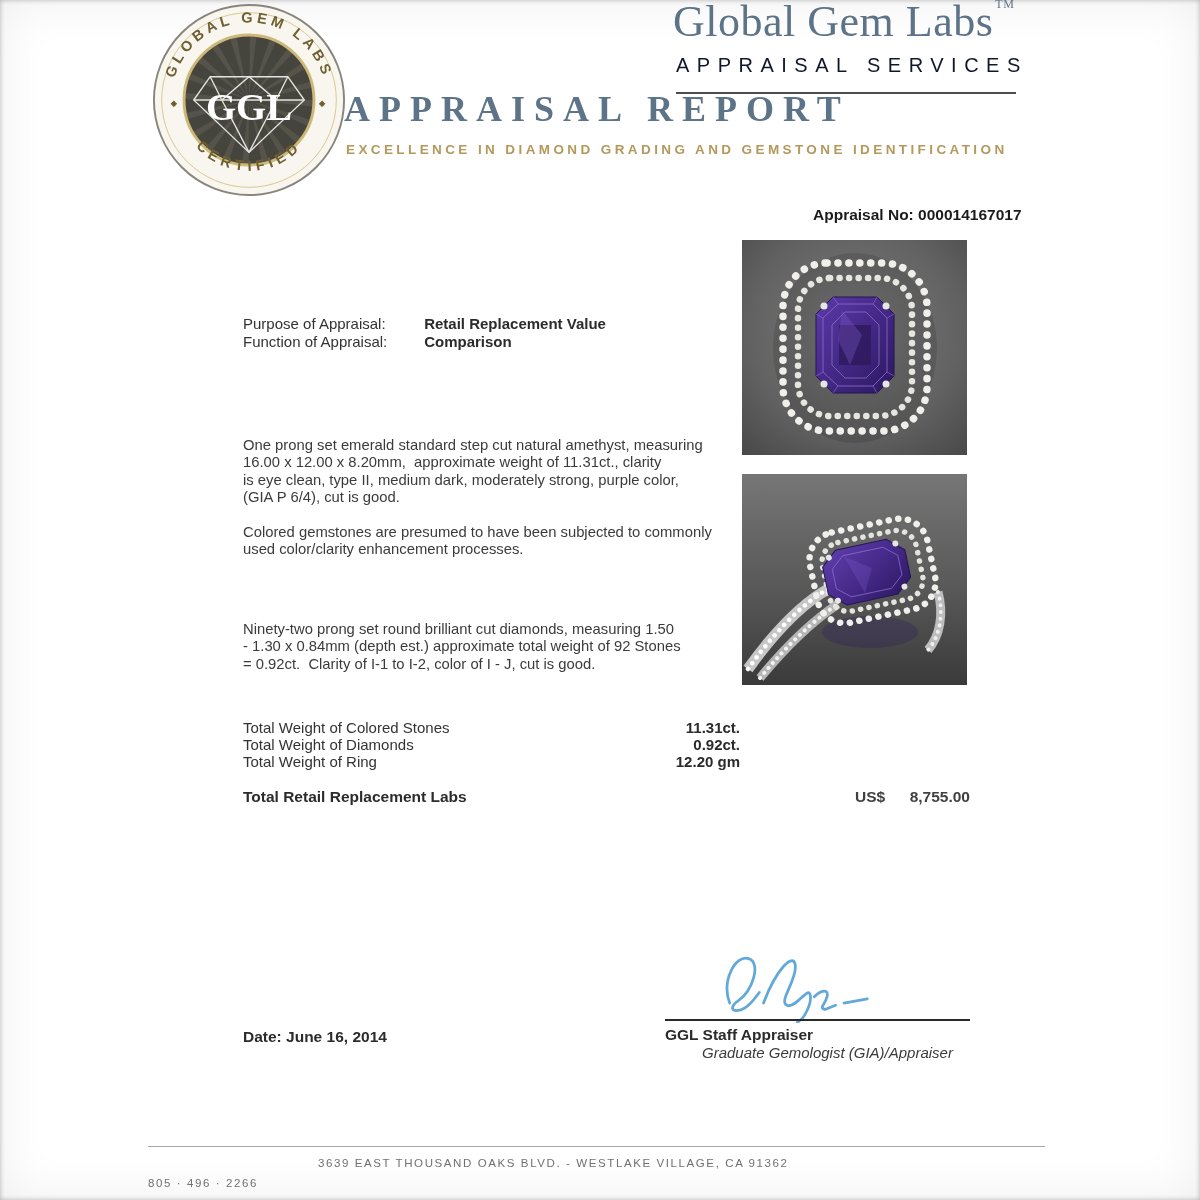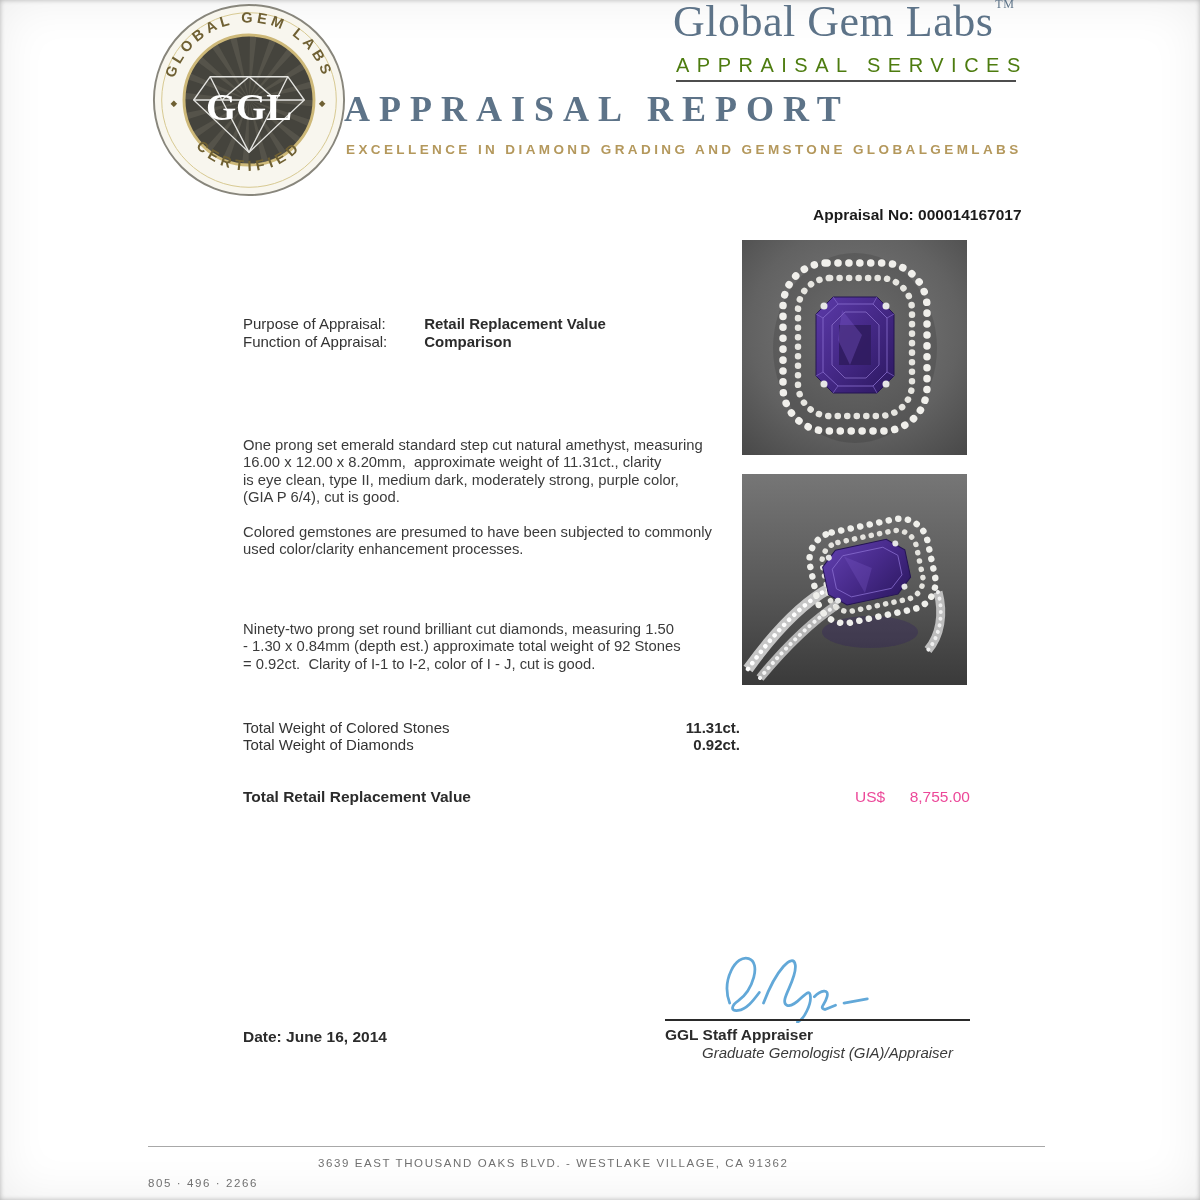--- a/index.html
+++ b/index.html
@@ -15,22 +15,22 @@
   .logo svg { width:100%; height:100%; display:block; }
   .logo-arc { font-size:15px; font-weight:bold; letter-spacing:4px;
               fill:#6f6033; font-family:"Liberation Sans", sans-serif; text-anchor:middle; }
   .logo-arc-bottom { letter-spacing:5px; }
   .monogram { font-family:"Liberation Serif", serif; font-weight:bold; fill:#ffffff; }
 
   .brand { position:absolute; left:673px; top:-4px; font-family:"Liberation Serif", serif;
            font-size:44px; letter-spacing:.5px; color:#5d7388; white-space:nowrap; }
   .brand sup { font-size:12px; color:#5d7388; vertical-align:28px; margin-left:2px; }
   .services { position:absolute; left:676px; top:54px; width:340px;
-              font-size:20px; letter-spacing:7.5px; color:#4d7c0f;
-              border-bottom:2px solid #4d4d4d; padding-bottom:3px; white-space:nowrap; }
+              font-size:20px; letter-spacing:7.5px; color:#0f172a;
+              border-bottom:2px solid #4d4d4d; padding-bottom:15px; white-space:nowrap; }
   .report-title { position:absolute; left:344px; top:88px; font-family:"Liberation Serif", serif;
                   font-weight:bold; font-size:36px; letter-spacing:9px; color:#5d7388; white-space:nowrap; }
   .tagline { position:absolute; left:346px; top:142px; font-size:13.5px; font-weight:bold;
              letter-spacing:3.4px; color:#b4985c; white-space:nowrap; }
   .appraisal-no { position:absolute; left:765px; top:206px; font-size:15.5px; font-weight:bold; color:#1b1b1b;margin-left:48px; }
 
   
   .photo { position:absolute; left:742px; width:225px; }
   .photo svg { width:100%; height:100%; display:block; }
   .photo1 { top:240px; height:215px; }
@@ -47,21 +47,21 @@
   .p1 { top:368px; } .p2 { top:437px; } .p3 { top:524px; } .p4 { top:621px; }
 
   
   .tot-row { position:absolute; left:243px; width:497px; display:flex;
              justify-content:space-between; font-size:15px; color:#333;text-align:center; }
   .tot-row .tot-value { font-weight:bold; color:#2b2b2b; }
   .tr0 { top:719px; } .tr1 { top:736px; } .tr2 { top:753px; }
   .grand-label { position:absolute; left:243px; top:788px; font-size:15.5px;
                  font-weight:bold; color:#2b2b2b; }
   .grand-amount { position:absolute; left:855px; top:788px; width:115px; display:flex;
-                  justify-content:space-between; font-size:15.5px; font-weight:normal; color:#ec4899;align-items:flex-end; }
+                  justify-content:space-between; font-size:15.5px; font-weight:bold; color:#404040;align-items:flex-end; }
 
   
   .sig-squiggle { position:absolute; left:700px; top:945px; width:180px; height:78px; }
   .sig-line { position:absolute; left:665px; top:1019px; width:305px; border-top:2px solid #2a2a2a; }
   .sig-date { position:absolute; left:243px; top:1028px; font-size:15.5px; font-weight:bold; color:#2b2b2b; }
   .sig-title { position:absolute; left:665px; top:1026px; font-size:15.5px; font-weight:bold; color:#2b2b2b; }
   .sig-cred { position:absolute; left:665px; top:1044px; font-size:15px; font-style:italic; color:#3b3b3b;margin-left:37px; }
 
   
   .footer-rule { position:absolute; left:148px; top:1146px; width:897px; border-top:1px solid #a8a8a8; }
@@ -95,21 +95,21 @@
       <text class="logo-arc"><textPath xlink:href="#lg-arc-top" href="#lg-arc-top" startOffset="50%">GLOBAL GEM LABS</textPath></text>
       <text class="logo-arc logo-arc-bottom"><textPath xlink:href="#lg-arc-bot" href="#lg-arc-bot" startOffset="50%">CERTIFIED</textPath></text>
       <text x="19" y="106" font-size="9" fill="#6f6033">◆</text>
       <text x="172" y="106" font-size="9" fill="#6f6033">◆</text>
     </svg>
   </div>
 
   <div class="brand"><span>Global Gem Labs</span><sup>TM</sup></div>
   <div class="services">APPRAISAL SERVICES</div>
   <div class="report-title">APPRAISAL REPORT</div>
-  <div class="tagline">EXCELLENCE IN DIAMOND GRADING AND GEMSTONE GLOBALGEMLABS</div>
+  <div class="tagline">EXCELLENCE IN DIAMOND GRADING AND GEMSTONE IDENTIFICATION</div>
   <div class="appraisal-no">Appraisal No: 000014167017</div>
 
   <div class="photo photo1">
     <svg viewBox="0 0 225 215" xmlns="http://www.w3.org/2000/svg">
       <defs>
         <radialGradient id="bg1" cx="50%" cy="42%" r="78%">
           <stop offset="0%" stop-color="#7b7b7b"></stop>
             <stop offset="60%" stop-color="#626262"></stop>
             <stop offset="100%" stop-color="#474747"></stop>
         </radialGradient>
@@ -192,22 +192,26 @@
 = 0.92ct.  Clarity of I-1 to I-2, color of I - J, cut is good.</div>
 
   <div class="tot-row tr0">
     <span class="tot-label">Total Weight of Colored Stones</span>
     <span class="tot-value">11.31ct.</span>
   </div>
   <div class="tot-row tr1">
     <span class="tot-label">Total Weight of Diamonds</span>
     <span class="tot-value">0.92ct.</span>
   </div>
-
-  <div class="grand-label">Total Retail Replacement Value</div>
+  <div class="tot-row tr2">
+    <span class="tot-label">Total Weight of Ring</span>
+    <span class="tot-value">12.20 gm</span>
+  </div>
+
+  <div class="grand-label">Total Retail Replacement Labs</div>
   <div class="grand-amount">
     <span>US$</span>
     <span>8,755.00</span>
   </div>
 
   <svg class="sig-squiggle" viewBox="0 0 170 72" xmlns="http://www.w3.org/2000/svg">
     <path d="M 28,54 C 20,32 34,8 46,12 C 58,16 50,42 36,52 C 30,56 28,62 36,61 C 44,60 50,52 56,44
              M 60,54 C 72,22 88,6 90,18 C 92,32 74,52 82,56 C 90,60 102,38 104,46 C 106,54 98,70 92,72
              M 108,48 C 114,42 122,40 120,48 C 118,56 112,58 118,60 L 128,56 M 136,54 L 158,50" fill="none" stroke="#62a8d8" stroke-width="2.6" stroke-linecap="round"></path>
   </svg>

